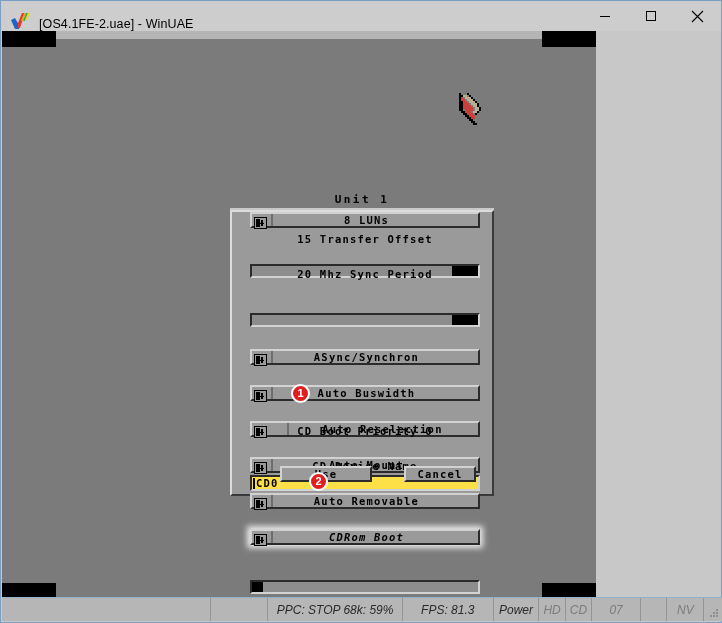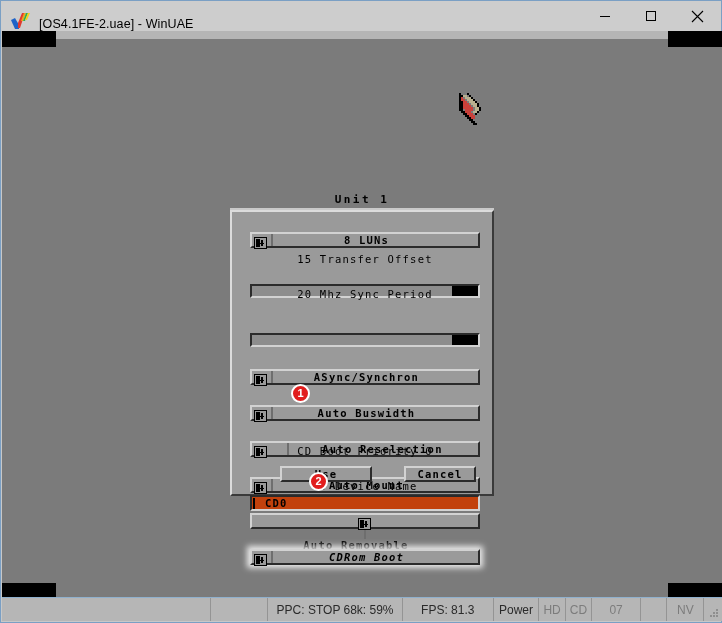--- a/index.html
+++ b/index.html
@@ -58,21 +58,21 @@
     color: #000;
     font-size: 13px;
   }
   .cap-btn.close-btn { width: 47px; }
   .cap-glyph { display: block; line-height: 1; }
 
   
   #emu-area {
     position: absolute;
     left: 1px; top: 30px;
-    width: 720px; height: 568px;
+    width: 594px; height: 568px;
     background: #000000;
     overflow: hidden;
   }
   #amiga-screen {
     position: absolute;
     left: 0; top: 0;
     width: 720px; height: 568px;
     background: #7b7b7b;
   }
   
@@ -123,21 +123,21 @@
     width: 264px; height: 286px;
     background: #9a9a9a;
     box-sizing: border-box;
     border-top: 2px solid #dcdcdc;
     border-left: 2px solid #dcdcdc;
     border-right: 2px solid #3a3a3a;
     border-bottom: 2px solid #3a3a3a;
   }
   #dialog-inner {
     position: absolute;
-    left: 6px; top: 20px;
+    left: 6px; top: 0;
     width: 248px; height: 278px;
   }
 
   
   .row { position: absolute; left: 12px; width: 230px; }
 
   
   .cycle-gadget {
     height: 16px;
     background: #9a9a9a;
@@ -176,21 +176,21 @@
   
   .glow {
     box-shadow: 0 0 6px 3px rgba(255,255,255,0.85);
   }
   .glow .cycle-label { color:#000;font-style:italic; }
 
   
   .static-text {
     text-align: center;
     font-size: 10.5px;
-    font-weight: normal;
+    font-weight: bold;
     color: #000;
     letter-spacing: 1.2px;
     line-height: 14px;
     white-space: nowrap;
   }
 
   
   .slider {
     height: 14px;
     background: #8d8d8d;
@@ -203,29 +203,28 @@
   }
   .slider-knob {
     position: absolute;
     top: 0; height: 10px;
     background: #000;
   }
 
   
   .string-gadget {
     height: 16px;
-    background: #c2410c;
+    background: #fde047;
     box-sizing: border-box;
     border-top: 2px solid #2b2b2b;
     border-left: 2px solid #2b2b2b;
     border-right: 2px solid #d2d2d2;
     border-bottom: 2px solid #d2d2d2;
     display: flex;
     align-items: flex-end;
-    gap: 9px;
   }
   .string-cursor {
     width: 2px; height: 11px;
     background: #000;
     margin-left: 1px;
     flex: 0 0 auto;
   }
   .string-value {
     font-size: 10.5px;
     font-weight: bold;
@@ -291,20 +290,21 @@
     color: #2a2a2a;
   }
   .sb-cell {
     display: flex;
     align-items: center;
     justify-content: center;
     border-right: 1px solid #949494;
     box-sizing: border-box;
     white-space: nowrap;
     overflow: hidden;
+    font-style: italic;
   }
   .sb-cell.dim { color: #7c7c7c; }
   .sb-cell.last { border-right: none; }
   #sb-grip {
     width: 18px;
     display: flex; align-items: flex-end; justify-content: flex-end;
     padding: 0 3px 3px 0;
     box-sizing: border-box;
   }
 </style>
@@ -494,21 +494,21 @@
                 <rect x="2" y="1" width="11" height="10" fill="#9a9a9a"></rect>
                 <rect x="3" y="2" width="4" height="8" fill="#000"></rect>
                 <rect x="8" y="3" width="2" height="4" fill="#000"></rect>
                 <polygon points="7,6 11,6 9,10" fill="#000"></polygon>
               </svg>
             </span>
             <span class="cycle-sep"></span>
             <span class="cycle-label">Auto Mount</span>
           </div>
 
-          <div class="row cycle-gadget" style="top:173px;flex-direction:column;">
+          <div class="row cycle-gadget" style="top:173px;">
             <span class="cycle-icon">
               <svg width="18" height="12" viewBox="0 0 18 12" shape-rendering="crispEdges">
                 <rect x="1" y="0" width="13" height="12" fill="#000"></rect>
                 <rect x="2" y="1" width="11" height="10" fill="#9a9a9a"></rect>
                 <rect x="3" y="2" width="4" height="8" fill="#000"></rect>
                 <rect x="8" y="3" width="2" height="4" fill="#000"></rect>
                 <polygon points="7,6 11,6 9,10" fill="#000"></polygon>
               </svg>
             </span>
             <span class="cycle-sep"></span>

